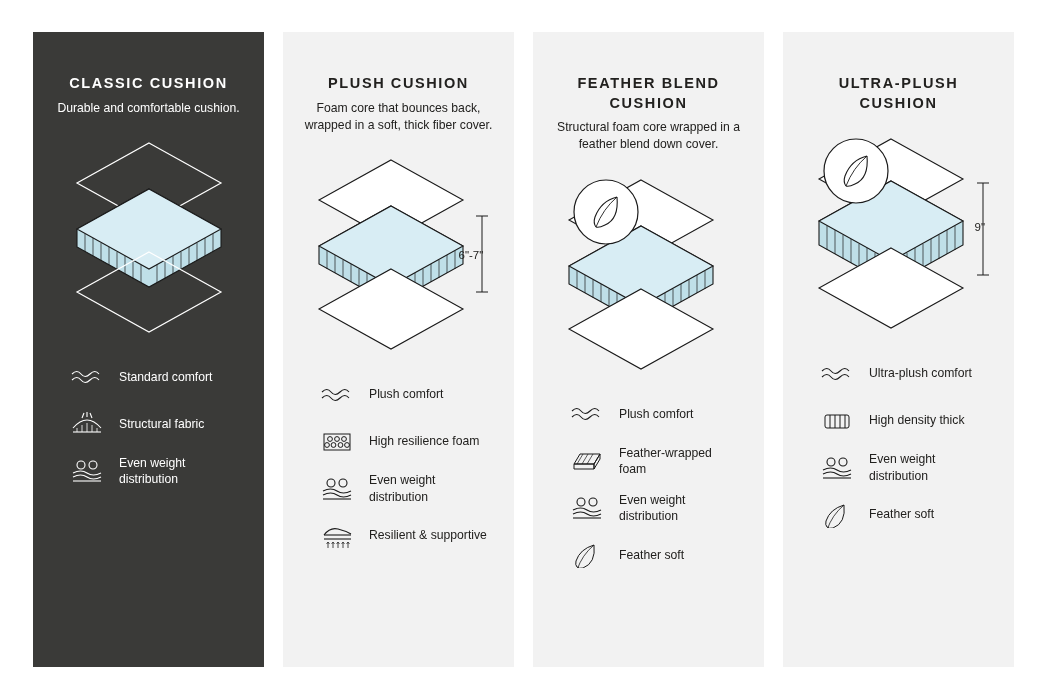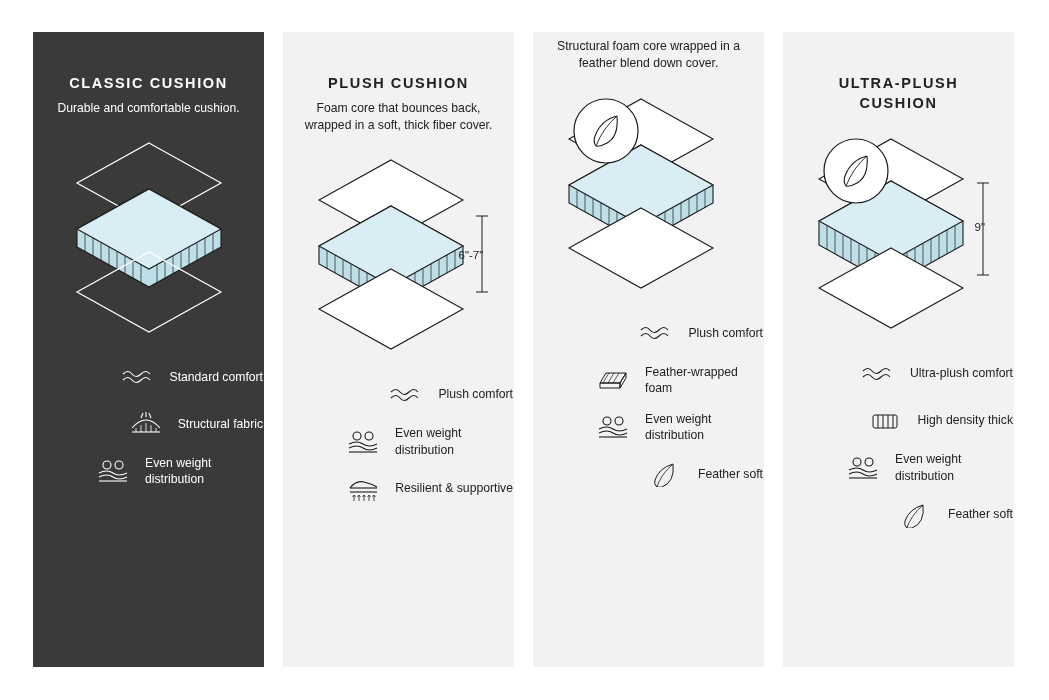--- a/index.html
+++ b/index.html
@@ -66,21 +66,20 @@
   }
   .art svg { display: block; }
   .features {
     margin-top: 12px;
     width: 196px;
     display: flex;
     flex-direction: column;
     gap: 0px;
     align-self: flex-start;
     margin-left: 17px;
-    align-items: flex-end;
   }
   .feature {
     display: flex;
     align-items: center;
     gap: 12px;
     min-height: 47px;
   }
   .feature .f-icon {
     width: 40px;
     height: 32px;
@@ -218,20 +217,35 @@
         <span class="f-icon">
           <svg width="34" height="20" viewBox="0 0 34 20" fill="none" stroke="#1a1a1a" stroke-width="1.1">
             <path d="M2 7 q5 -5 9 0 t9 0 t9 0"></path>
             <path d="M2 13 q5 -5 9 0 t9 0 t9 0"></path>
           </svg>
         </span>
         <span class="f-label">Plush comfort</span>
       </div>
       <div class="feature">
         <span class="f-icon">
+          <svg width="34" height="26" viewBox="0 0 34 26" fill="none" stroke="#1a1a1a" stroke-width="1">
+            <rect x="4" y="5" width="26" height="16"></rect>
+            <circle cx="10" cy="10" r="2.4"></circle>
+              <circle cx="17" cy="10" r="2.4"></circle>
+              <circle cx="24" cy="10" r="2.4"></circle>
+            <circle cx="7" cy="16" r="2.4"></circle>
+              <circle cx="13.5" cy="16" r="2.4"></circle>
+              <circle cx="20.5" cy="16" r="2.4"></circle>
+              <circle cx="27" cy="16" r="2.4"></circle>
+          </svg>
+        </span>
+        <span class="f-label">High resilience foam</span>
+      </div>
+      <div class="feature">
+        <span class="f-icon">
           <svg width="34" height="26" viewBox="0 0 34 26" fill="none" stroke="#1a1a1a" stroke-width="1.1">
             <circle cx="11" cy="7" r="4"></circle>
             <circle cx="23" cy="7" r="4"></circle>
             <path d="M3 15 q8 -4 14 0 t14 0"></path>
             <path d="M3 19 q8 -4 14 0 t14 0"></path>
             <path d="M3 23 h28"></path>
           </svg>
         </span>
         <span class="f-label">Even weight distribution</span>
       </div>
@@ -244,20 +258,21 @@
             <path d="M8 25 v-6 M13 25 v-6 M18 25 v-6 M23 25 v-6 M28 25 v-6" stroke-width="0.8"></path>
             <path d="M8 19 l-1.5 2 M8 19 l1.5 2 M13 19 l-1.5 2 M13 19 l1.5 2 M18 19 l-1.5 2 M18 19 l1.5 2 M23 19 l-1.5 2 M23 19 l1.5 2 M28 19 l-1.5 2 M28 19 l1.5 2" stroke-width="0.7"></path>
           </svg>
         </span>
         <span class="f-label">Resilient &amp; supportive</span>
       </div>
     </div>
   </div>
 
   <div class="card light">
+    <div class="card-title">FEATHER BLEND CUSHION</div>
     <div class="card-desc">Structural foam core wrapped in a feather blend down cover.</div>
 
     <div class="art">
       <svg width="200" height="215" viewBox="0 0 200 215" fill="none" stroke="#1a1a1a" stroke-width="1.1">
         <polygon points="92,16 164,56 92,96 20,56" fill="#ffffff" stroke="#1a1a1a"></polygon>
         <polygon points="92,62 164,102 164,120 92,160 20,120 20,102" fill="#bfdfe8" stroke="#1a1a1a"></polygon>
         <polygon points="92,62 164,102 92,142 20,102" fill="#d8edf4" stroke="#1a1a1a"></polygon>
         <g stroke="#1a1a1a" stroke-width="0.7">
           <line x1="28" y1="107" x2="28" y2="125"></line>
           <line x1="36" y1="111" x2="36" y2="129"></line>

